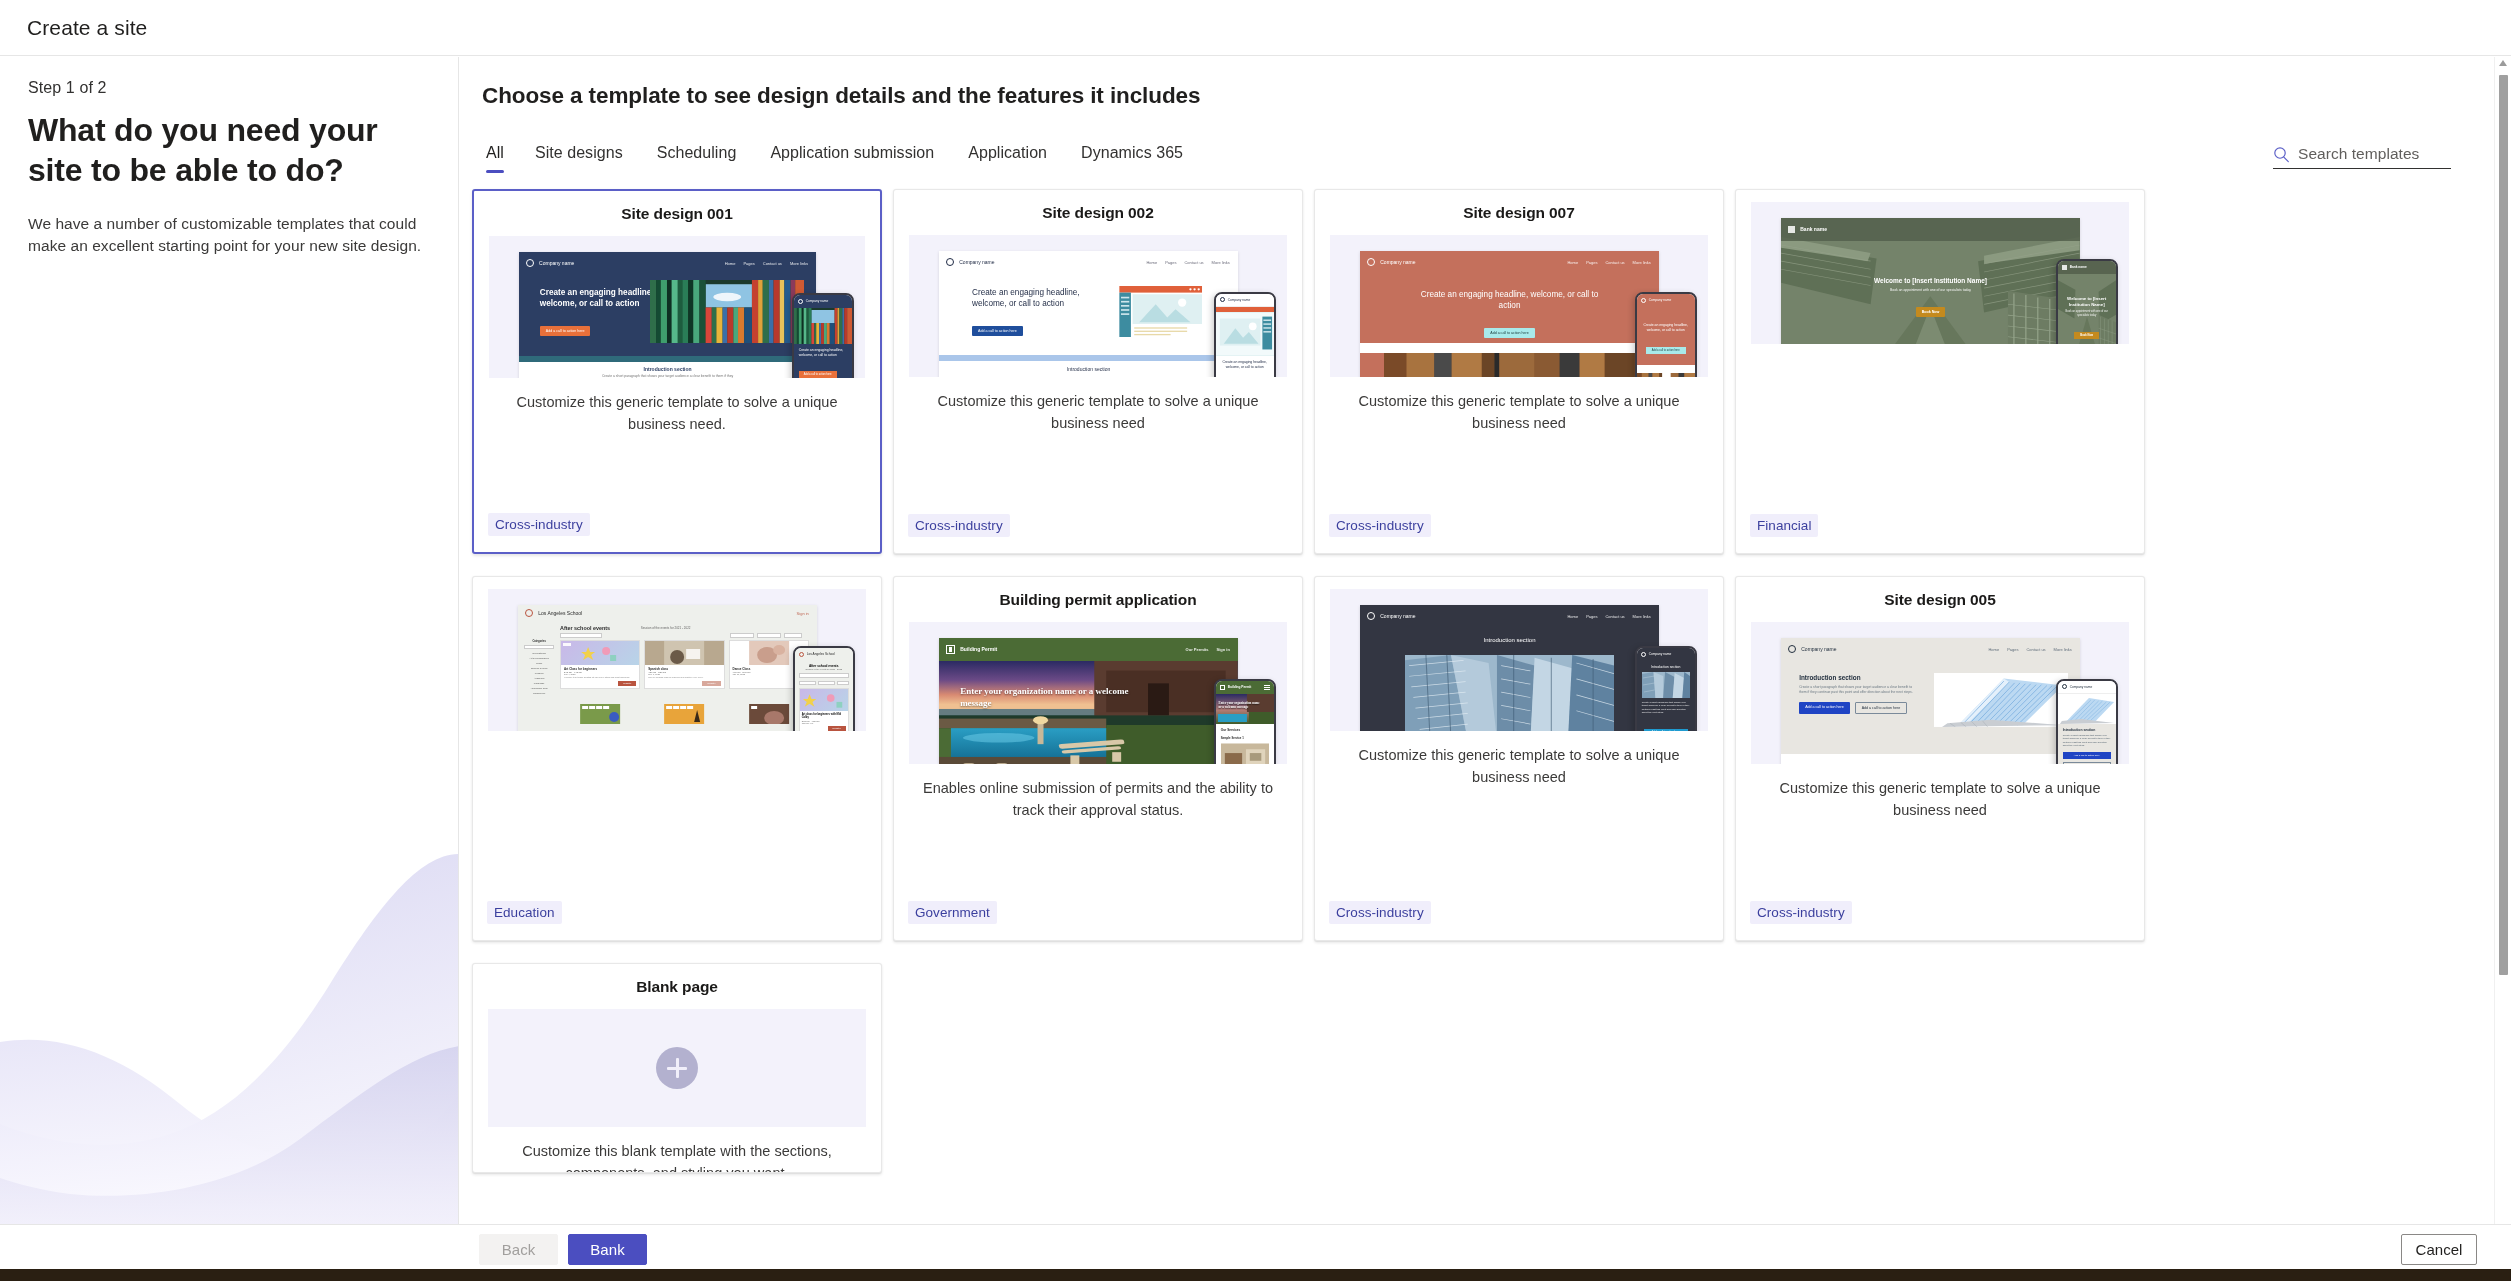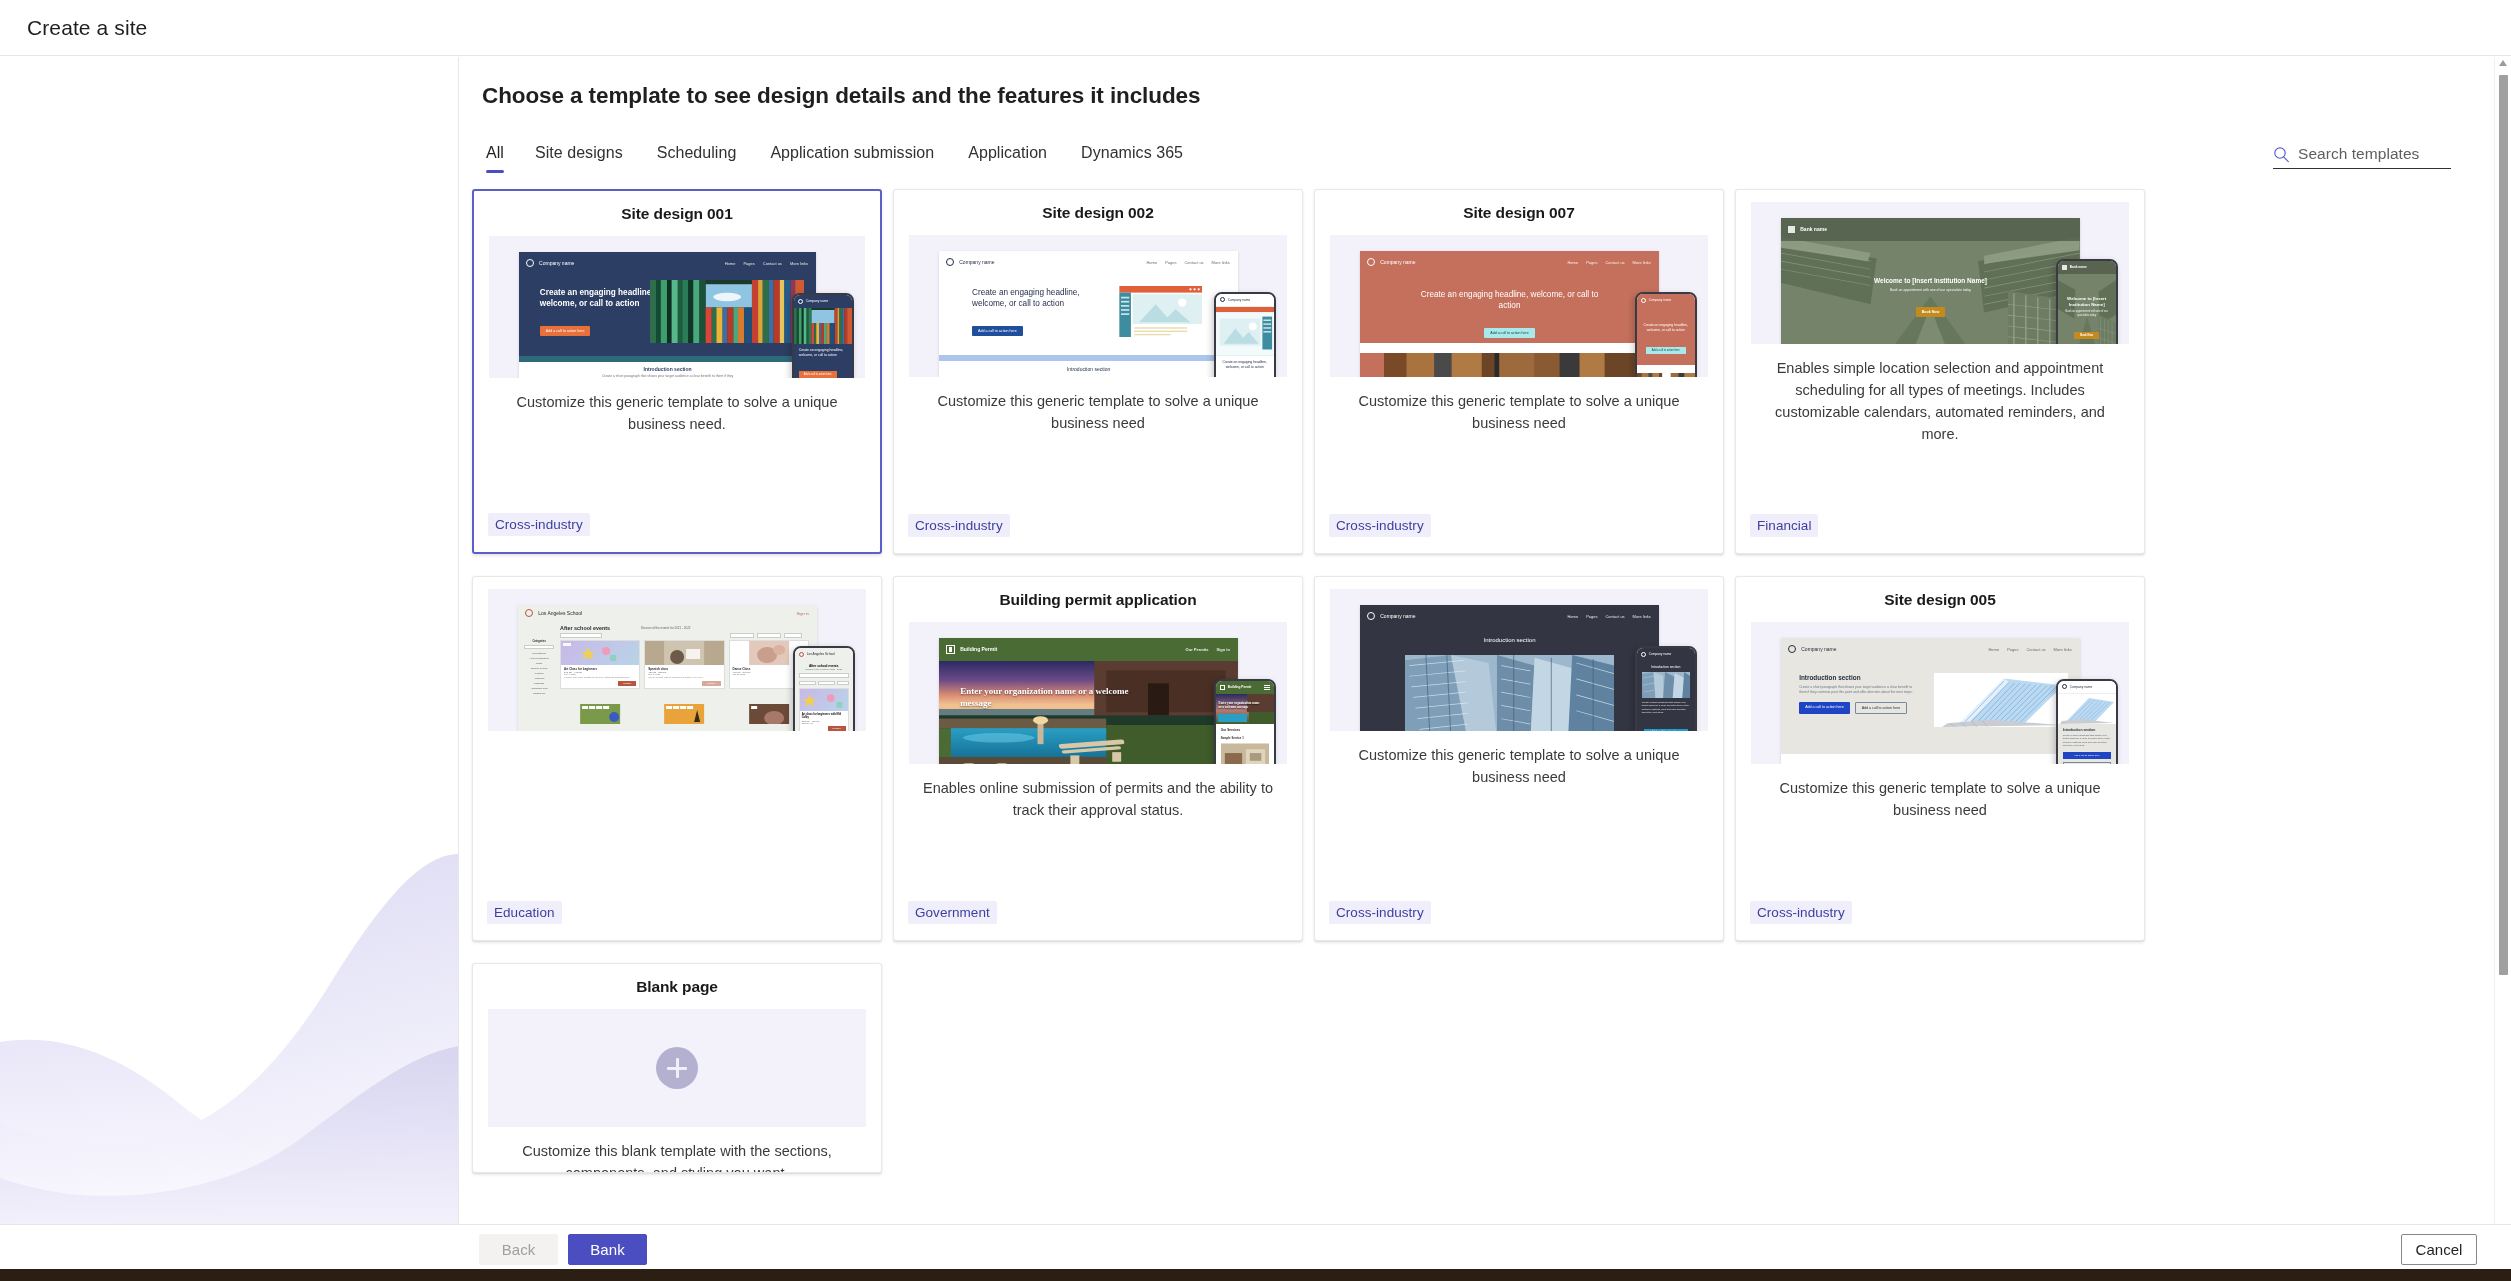--- a/index.html
+++ b/index.html
@@ -267,20 +267,25 @@
       </linearGradient>
       <linearGradient id="wg3" x1="0" y1="0" x2="0" y2="1">
         <stop offset="0" stop-color="#cfcdec"></stop>
         <stop offset="1" stop-color="#efedfa"></stop>
       </linearGradient>
     </defs>
     <path d="M459,100 C420,100 380,150 330,230 C280,310 230,360 170,380 C110,400 50,390 0,370 L0,470 L459,470 Z" fill="url(#wg1)"></path>
     <path d="M0,288 C60,278 120,300 180,350 C240,400 320,420 380,400 C420,386 445,360 459,340 L459,470 L0,470 Z" fill="url(#wg2)" opacity="0.9"></path>
     <path d="M459,292 C410,300 360,340 300,385 C240,430 150,448 70,440 C40,436 18,430 0,424 L0,470 L459,470 Z" fill="url(#wg3)" opacity="0.75"></path>
   </svg>
+  <div class="sidebar-inner">
+    <div class="step-label">Step 1 of 2</div>
+    <div class="sidebar-heading">What do you need your site to be able to do?</div>
+    <div class="sidebar-desc">We have a number of customizable templates that could make an excellent starting point for your new site design.</div>
+  </div>
 </div>
 
 <div class="main">
   <div class="main-title">Choose a template to see design details and the features it includes</div>
 
   <div class="tabs">
     <div class="tab active">All</div>
     <div class="tab">Site designs</div>
     <div class="tab">Scheduling</div>
     <div class="tab">Application submission</div>
@@ -623,21 +628,20 @@
                 <div class="phone-brand" style="font-weight:700;">Bank name</div>
             </div>
             <div style="position:relative;z-index:2;color:#fff;text-align:center;padding:22px 6px 0;">
               <div style="font-size:4.4px;font-weight:700;line-height:1.3;">Welcome to [Insert Institution Name]</div>
               <div style="font-size:2.6px;margin-top:3px;line-height:1.4;opacity:.92;">Book an appointment with one of our specialists today</div>
               <div style="margin-top:5px;"><span style="display:inline-block;background:#c48a1e;font-size:2.6px;padding:2px 6px;font-weight:700;">Book Now</span></div>
             </div>
           </div>
         </div>
       </div>
-      <div class="card-desc">Enables simple location selection and appointment scheduling for all types of meetings. Includes customizable calendars, automated reminders, and more.</div>
       <div class="chip">Financial</div>
     </div>
 
     <div class="card">
       <div class="thumb">
         <div class="mock">
           <div class="desk" style="background:#eef0ec;color:#2b2b2b;">
             <div class="mock-nav" style="background:#eef0ec;height:13%;">
               <div class="mock-logo" style="color:#b9543f;"></div>
               <div class="mock-brand">Los Angeles School</div>

